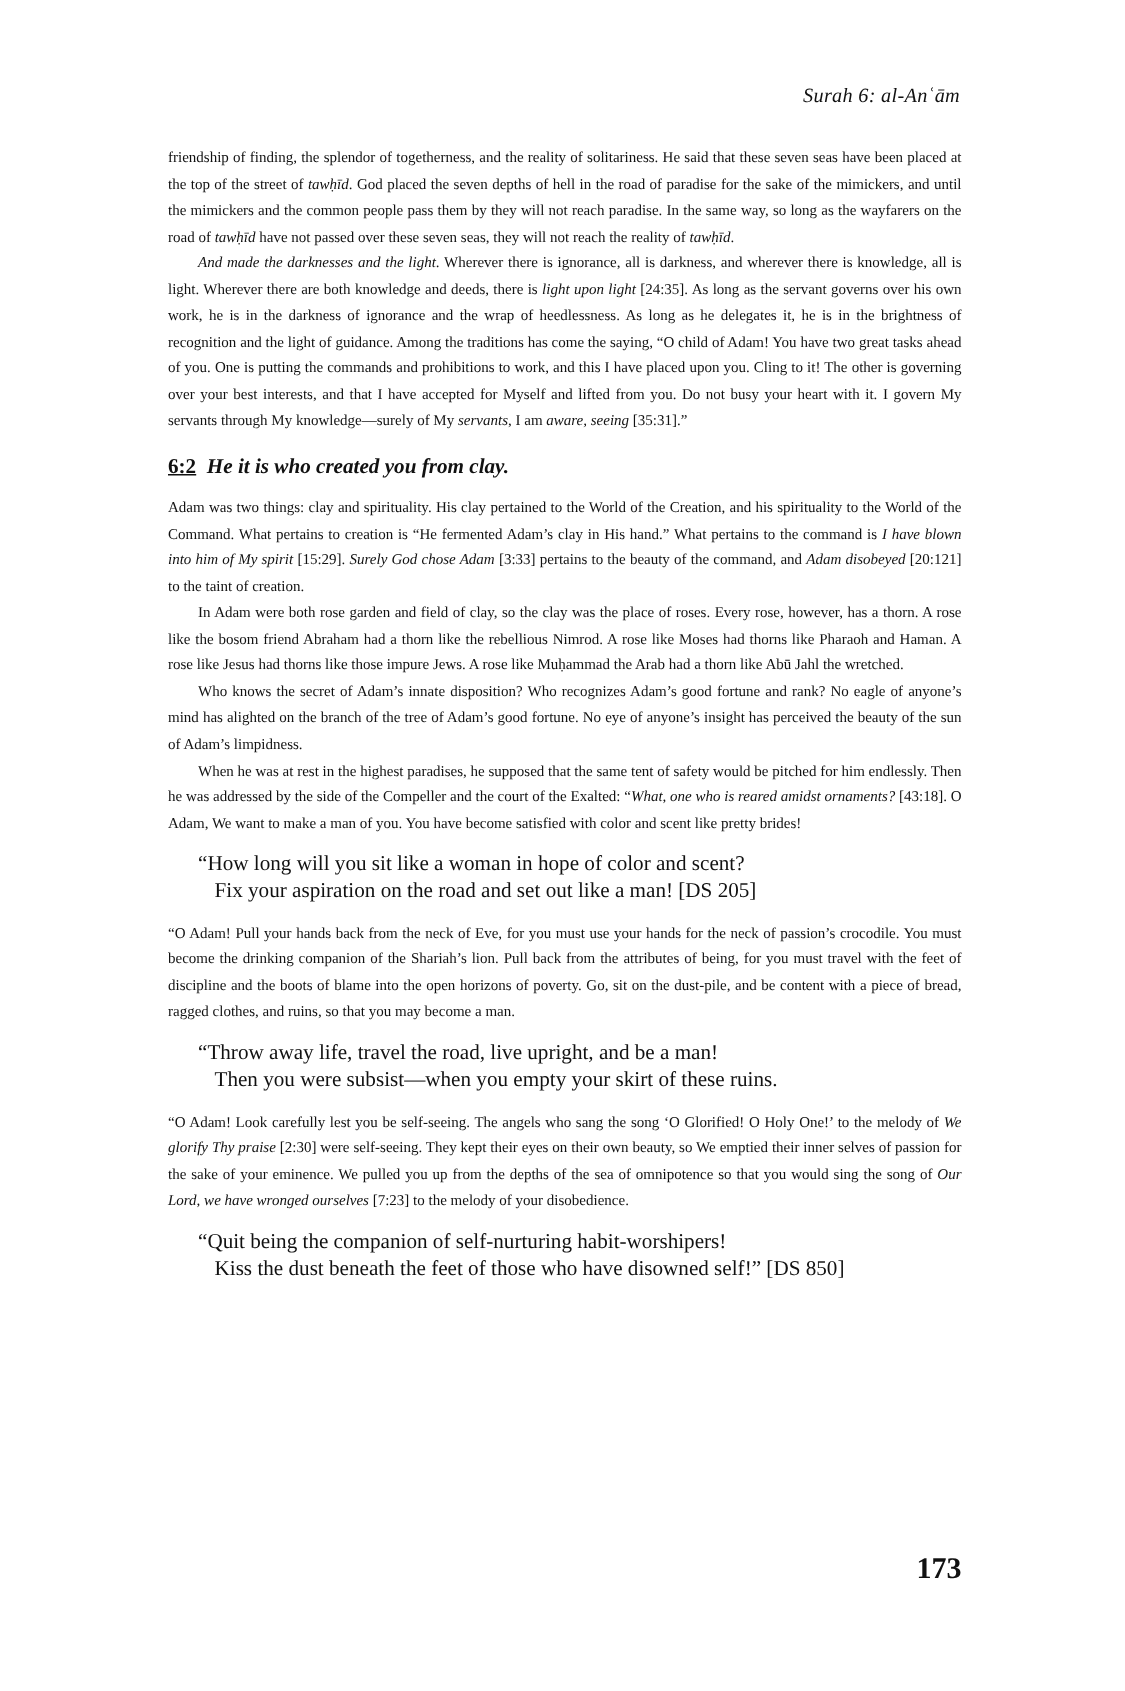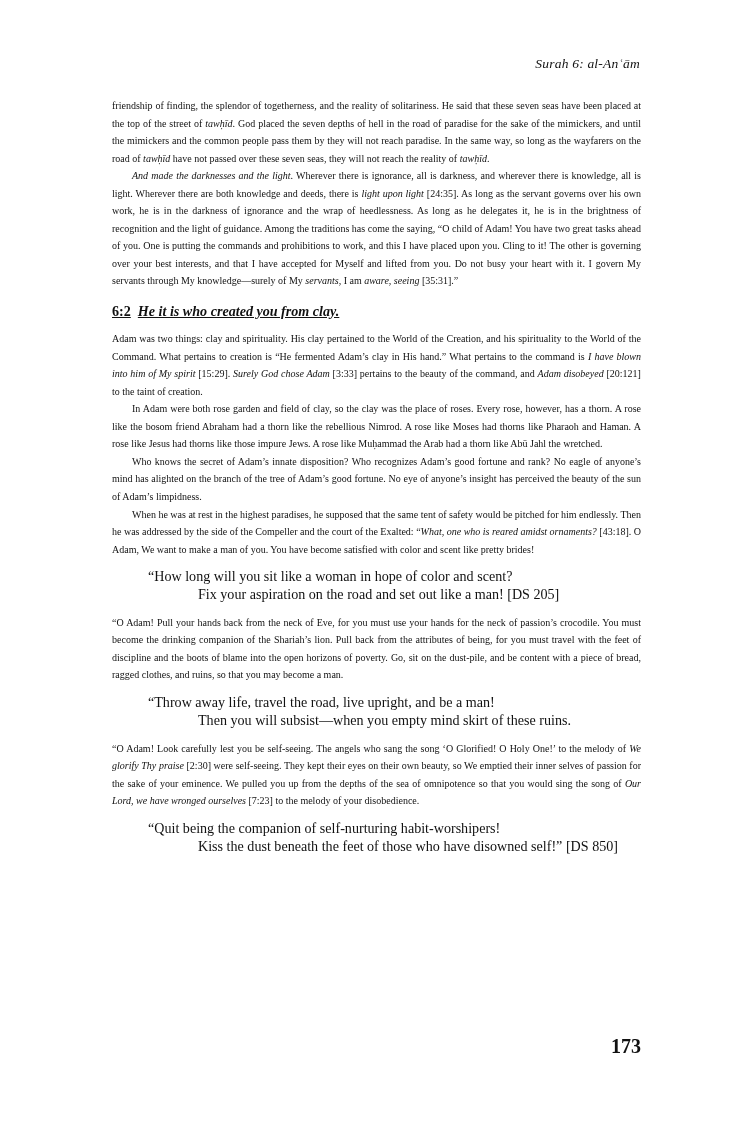--- a/index.html
+++ b/index.html
@@ -60,33 +60,32 @@
     text-align: left;
     text-indent: 0;
   }
   .verse-head .vnum {
     font-weight: bold;
     text-decoration: underline;
   }
   .verse-head .vtext {
     font-weight: bold;
     font-style: italic;
-    text-decoration: underline;
   }
   .poem {
     margin: 10px 0 10px 0;
     font-size: 14.1px;
     line-height: 17.8px;
     text-align: left;
   }
   .poem .line1 {
-    margin-left: 36px;
+    margin-left: 20px;
   }
   .poem .line2 {
-    margin-left: 86px;
+    margin-left: 31px;
   }
   i, em { font-style: italic; }
   .folio {
     position: absolute;
     left: 112px;
     width: 529px;
     top: 1035px;
     text-align: right;
     font-size: 20px;
     font-weight: bold;
@@ -118,21 +117,21 @@
 
     <div class="poem">
       <div class="line1">“How long will you sit like a woman in hope of color and scent?</div>
       <div class="line2">Fix your aspiration on the road and set out like a man! [DS 205]</div>
     </div>
 
     <p class="flush">“O Adam!  Pull your hands back from the neck of Eve, for you must use your hands for the neck of passion’s crocodile.  You must become the drinking companion of the Shariah’s lion.  Pull back from the attributes of being, for you must travel with the feet of discipline and the boots of blame into the open horizons of poverty.  Go, sit on the dust-pile, and be content with a piece of bread, ragged clothes, and ruins, so that you may become a man.</p>
 
     <div class="poem">
       <div class="line1">“Throw away life, travel the road, live upright, and be a man!</div>
-      <div class="line2">Then you will subsist—when you empty mind skirt of these ruins.</div>
+      <div class="line2">Then you were subsist—when you empty your skirt of these ruins.</div>
     </div>
 
     <p class="flush"><span>“O Adam!  Look carefully lest you be self-seeing.  The angels who sang the song ‘O Glorified!  O Holy One!’ to the melody of </span><i>We glorify Thy praise</i><span> [2:30] were self-seeing.  They kept their eyes on their own beauty, so We emptied their inner selves of passion for the sake of your eminence.  We pulled you up from the depths of the sea of omnipotence so that you would sing the song of </span><i>Our Lord, we have wronged ourselves</i><span> [7:23] to the melody of your disobedience.</span></p>
 
     <div class="poem">
       <div class="line1">“Quit being the companion of self-nurturing habit-worshipers!</div>
       <div class="line2">Kiss the dust beneath the feet of those who have disowned self!”  [DS 850]</div>
     </div>
 
   </div>

